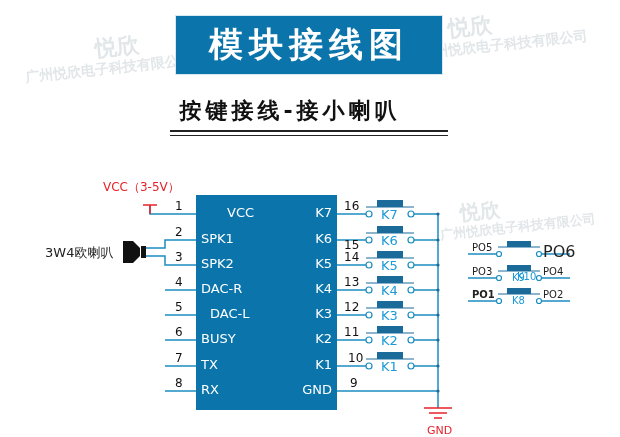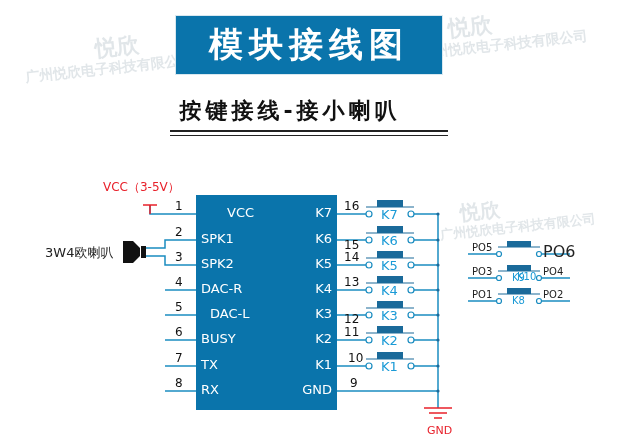--- a/index.html
+++ b/index.html
@@ -193,21 +193,21 @@
 <div class="abs pinlbl" style="right:288px;top:281px;">K4</div>
 <div class="abs pinlbl" style="right:288px;top:306px;">K3</div>
 <div class="abs pinlbl" style="right:288px;top:331px;">K2</div>
 <div class="abs pinlbl" style="right:288px;top:357px;">K1</div>
 <div class="abs pinlbl" style="right:288px;top:382px;">GND</div>
 
 <div class="abs pinnum" style="left:344px;top:199px;">16</div>
 <div class="abs pinnum" style="left:344px;top:238px;">15</div>
 <div class="abs pinnum" style="left:344px;top:250px;">14</div>
 <div class="abs pinnum" style="left:344px;top:275px;">13</div>
-<div class="abs pinnum" style="left:344px;top:300px;margin-top:12px;">12</div>
+<div class="abs pinnum" style="left:344px;top:300px;">12</div>
 <div class="abs pinnum" style="left:344px;top:325px;">11</div>
 <div class="abs pinnum" style="left:332px;top:351px;margin-left:16px;">10</div>
 <div class="abs pinnum" style="left:350px;top:376px;">9</div>
 
 <div class="abs lbl" style="left:381px;top:207px;color:#1a9ad6;font-size:13px;">K7</div>
 <div class="abs lbl" style="left:381px;top:233px;color:#1a9ad6;font-size:13px;">K6</div>
 <div class="abs lbl" style="left:381px;top:258px;color:#1a9ad6;font-size:13px;">K5</div>
 <div class="abs lbl" style="left:381px;top:283px;color:#1a9ad6;font-size:13px;">K4</div>
 <div class="abs lbl" style="left:381px;top:308px;color:#1a9ad6;font-size:13px;">K3</div>
 <div class="abs lbl" style="left:381px;top:333px;color:#1a9ad6;font-size:13px;">K2</div>
@@ -216,15 +216,15 @@
 <div class="abs lbl" style="left:427px;top:424px;color:#e8202a;font-size:11px;">GND</div>
 
 <div class="abs lbl" style="left:472px;top:242px;font-size:10px;color:#222;">PO5</div>
 <div class="abs lbl" style="left:517px;top:248px;font-size:10px;color:#1a9ad6;margin-top:23px;">K10</div>
 <div class="abs lbl" style="left:543px;top:242px;font-size:16px;color:#222;">PO6</div>
 
 <div class="abs lbl" style="left:472px;top:266px;font-size:10px;color:#222;">PO3</div>
 <div class="abs lbl" style="left:512px;top:272px;font-size:10px;color:#1a9ad6;">K9</div>
 <div class="abs lbl" style="left:543px;top:266px;font-size:10px;color:#222;text-align:center;">PO4</div>
 
-<div class="abs lbl" style="left:472px;top:289px;font-size:10px;color:#222;">PO1</div>
+<div class="abs lbl" style="left:472px;top:289px;font-size:10px;color:#222;font-weight:bold;">PO1</div>
 <div class="abs lbl" style="left:512px;top:295px;font-size:10px;color:#1a9ad6;">K8</div>
 <div class="abs lbl" style="left:543px;top:289px;font-size:10px;color:#222;">PO2</div>
 
 </body></html>

